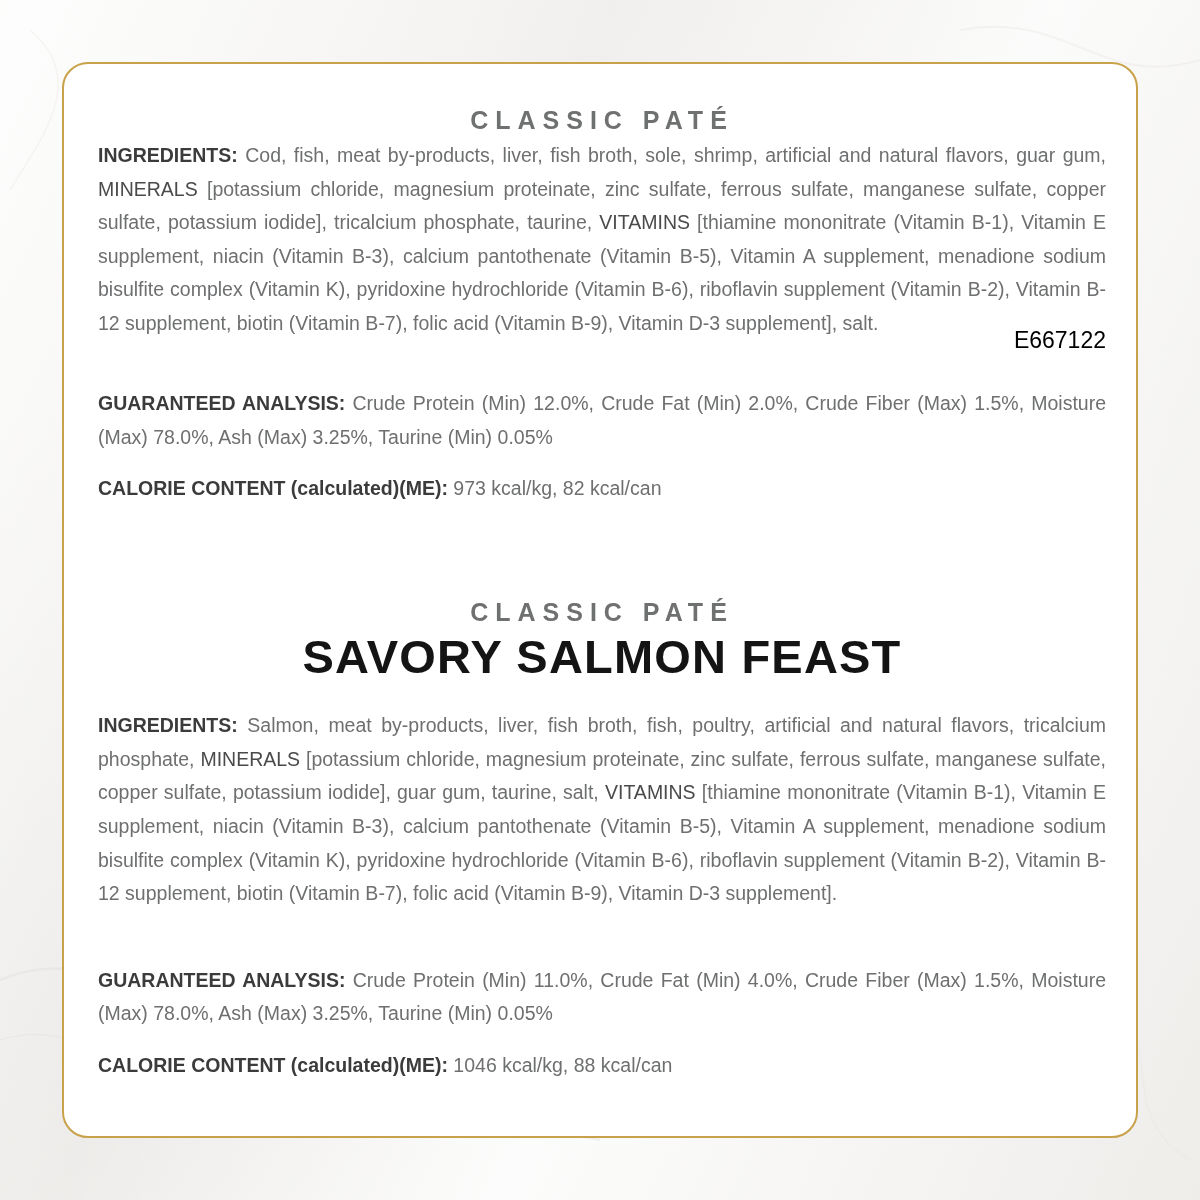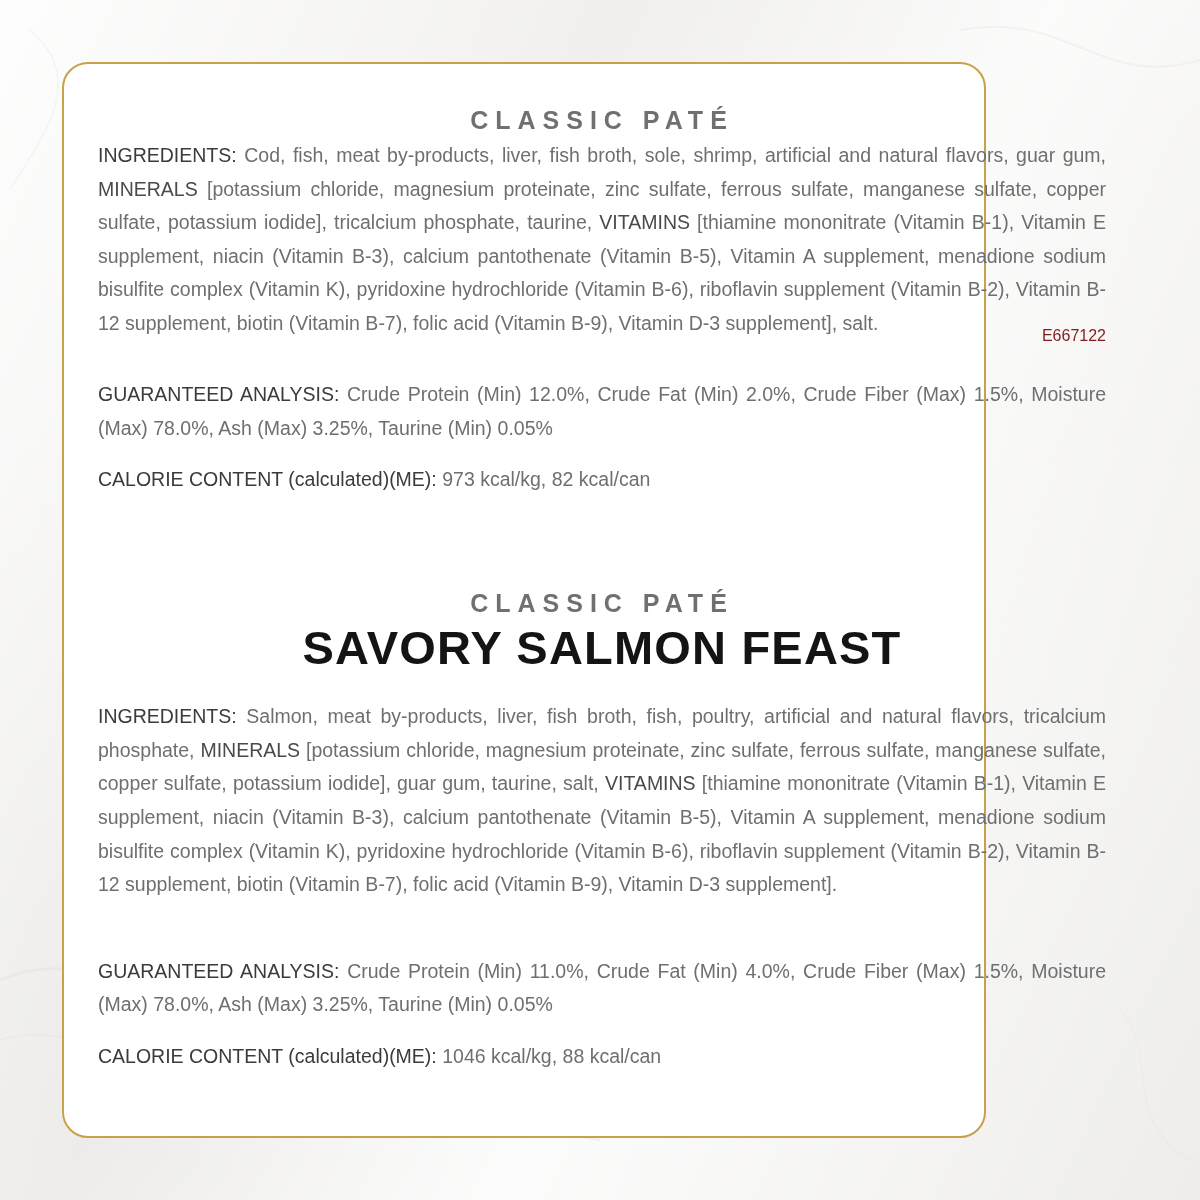--- a/index.html
+++ b/index.html
@@ -27,21 +27,21 @@
   .veins {
     position: absolute;
     inset: 0;
     opacity: 0.5;
     pointer-events: none;
   }
   .card {
     position: absolute;
     left: 62px;
     top: 62px;
-    width: 924px;
+    width: 1076px;
     height: 1076px;
     background: #ffffff;
     border: 2px solid #c8a24a;
     border-radius: 26px;
     box-sizing: border-box;
     box-shadow: 0 0 0 0 rgba(0,0,0,0);
   }
   .inner {
     position: absolute;
     left: 34px;
@@ -77,33 +77,33 @@
   .para {
     font-size: 19.5px;
     line-height: 1.72;
     color: #6e6f70;
     text-align: justify;
     margin: 0 0 20px 0;
     position: relative;
   }
   .para.last { margin-bottom: 0; }
   .para .lbl {
-    font-weight: normal;
+    font-weight: bold;
     color: #3b3b3b;
   }
   .para .sub {
     font-weight: normal;
     color: #4a4a4a;
   }
   .code-line {
     display: block;
     text-align: right;
     margin-top: -33px;
-    font-size: 16px;
-    color: #7f1d1d;
+    font-size: 23px;
+    color: #000000;
   }
   .ga { margin-bottom: 18px; }
   .cc { margin-bottom: 0; }
 </style>
 </head>
 <body>
 
 <div class="bg-texture"></div>
 <svg class="veins" viewBox="0 0 1200 1200" preserveAspectRatio="none">
   <path d="M0,980 C120,930 180,1060 300,1040 C420,1020 470,1120 600,1140" stroke="#dedcd8" stroke-width="2.5" fill="none" opacity="0.7"></path>

